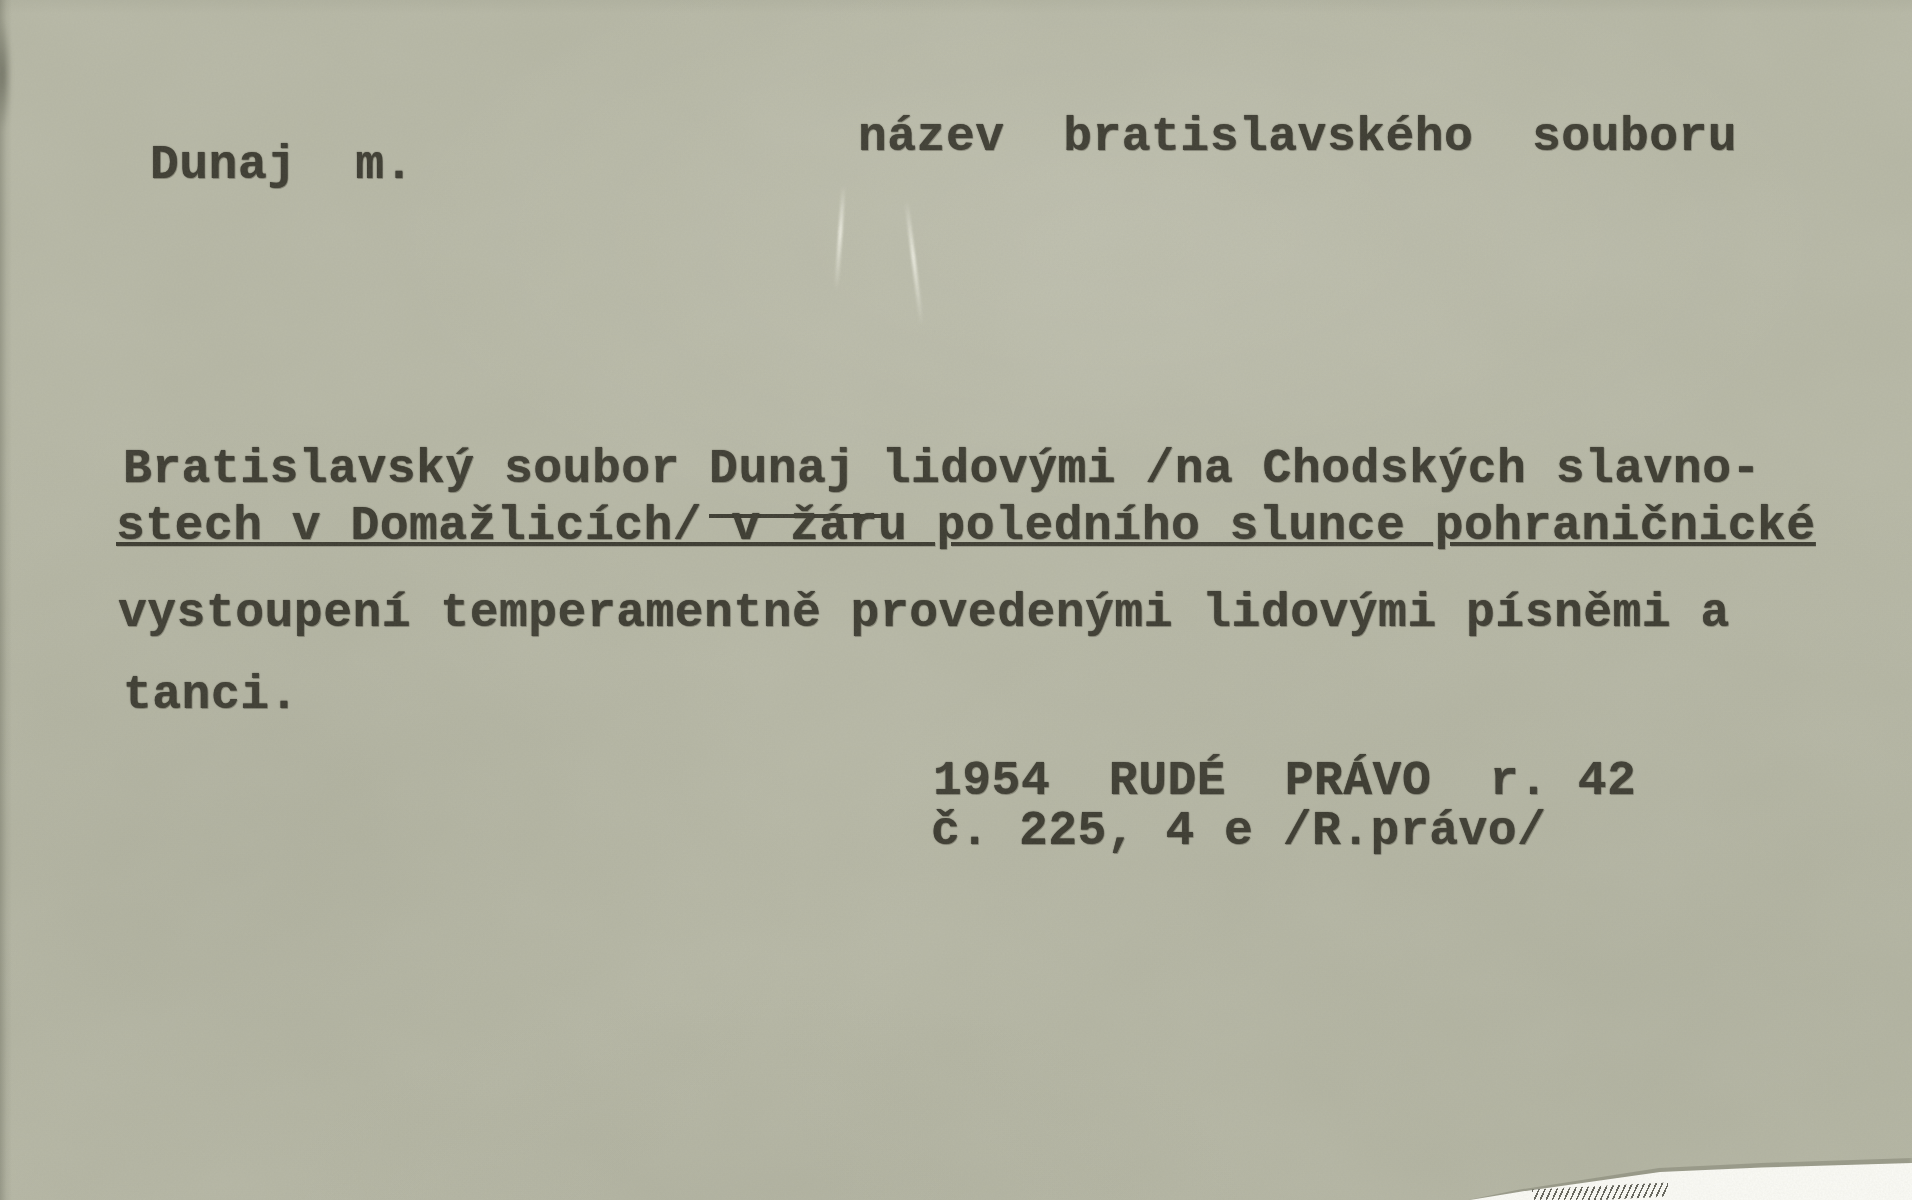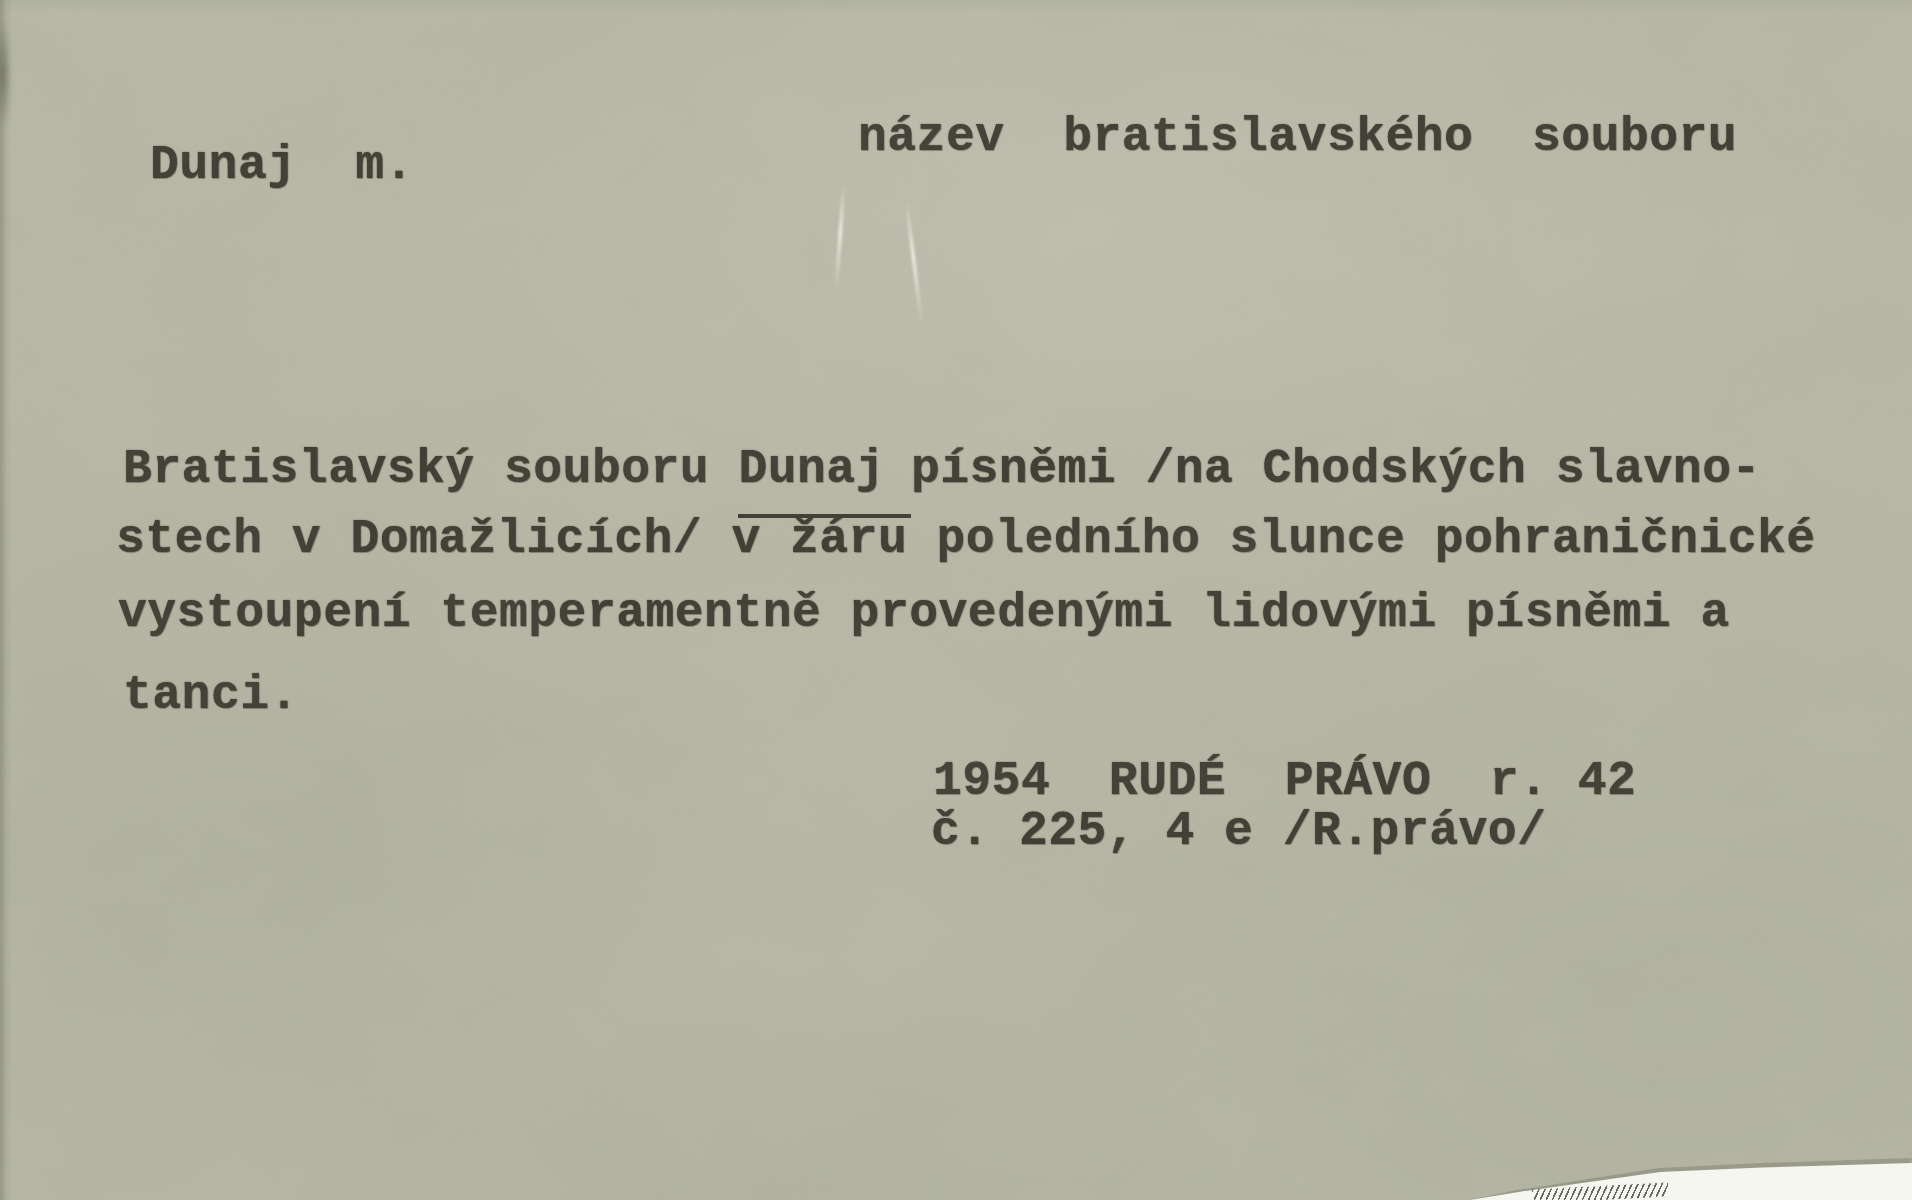--- a/index.html
+++ b/index.html
@@ -28,21 +28,21 @@
     line-height: 48px;
     letter-spacing: 0.5px;
     color: #39382e;
     white-space: pre;
     text-shadow: 0 0 1.3px rgba(50,48,38,0.85), 0.8px 0.8px 0.6px rgba(50,48,38,0.30);
     filter: blur(0.3px);
   }
   #entry-term    { left: 150px; top: 141px; }
   #header-note   { left: 858px; top: 113px; }
   #body-line-1   { left: 123px; top: 445px; }
-  #body-line-2   { left: 116px; top: 515px; }
+  #body-line-2   { left: 116px; top: 502px; text-decoration: underline; }
   #body-line-3   { left: 118px; top: 589px; text-align: right; }
   #body-line-4   { left: 123px; top: 671px; text-align: center; }
   #citation-line-1 { left: 933px; top: 757px; }
   #citation-line-2 { left: 931px; top: 807px; }
 
   .u {
     border-bottom: 4px solid #39382e;
     padding-bottom: 18px;
     padding-right: 26px;
   }
@@ -103,21 +103,21 @@
 </head>
 <body>
 
 <div class="paper">
 
   <div class="typewriter" id="header-note">název  bratislavského  souboru</div>
 
   <div class="typewriter" id="entry-term">Dunaj  m.</div>
 
   <div>
-    <div class="typewriter" id="body-line-1"><span>Bratislavský souboru </span><span class="u">Dunaj</span><span>písněmi /na Chodských slavno-</span></div>
+    <div class="typewriter" id="body-line-1"><span>Bratislavský soubor </span><span class="u">Dunaj</span><span>lidovými /na Chodských slavno-</span></div>
 
     <div class="typewriter" id="body-line-2">stech v Domažlicích/ v žáru poledního slunce pohraničnické</div>
 
     <div class="typewriter" id="body-line-3">vystoupení temperamentně provedenými lidovými písněmi a</div>
 
     <div class="typewriter" id="body-line-4">tanci.</div>
   </div>
 
   <div>
     <div class="typewriter" id="citation-line-1">1954  RUDÉ  PRÁVO  r. 42</div>

